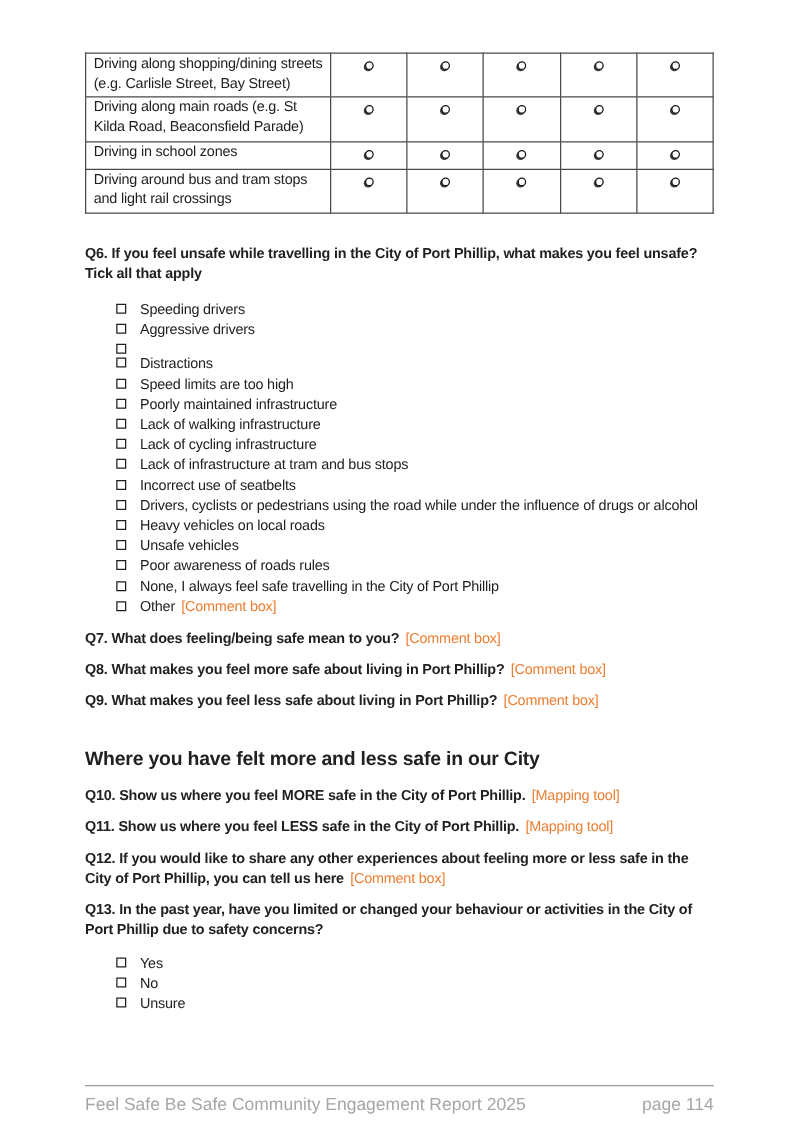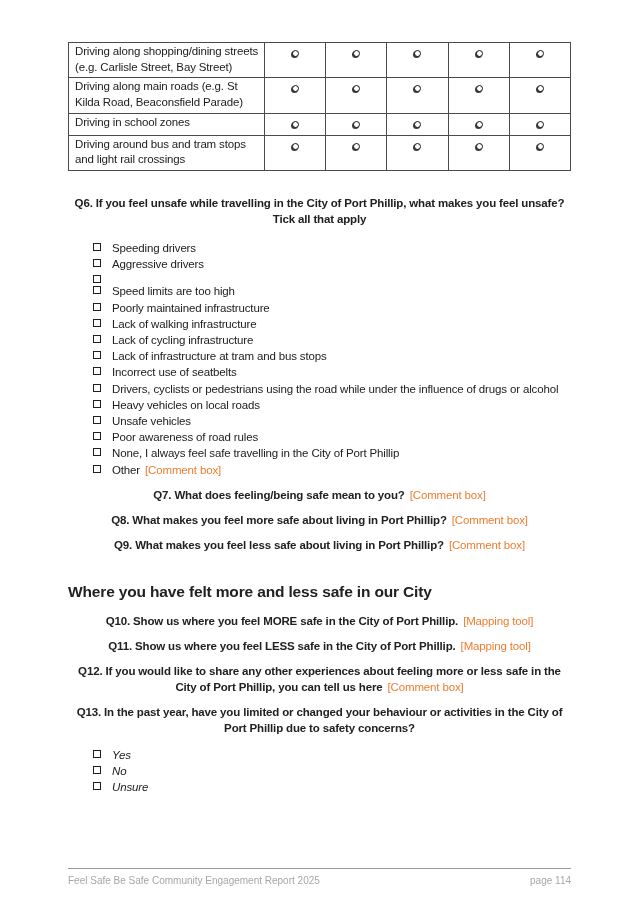--- a/index.html
+++ b/index.html
@@ -50,33 +50,32 @@
     background:#fff;
     box-shadow:-1px 1px 0 0 #3d3d3d;
   }
 
   
   .question{
     font-size:11.5px;
     font-weight:700;
     line-height:16px;
     margin:9px 0;
-    text-align:center;
   }
   .question.q6{margin:24px 0 13px;}
   .tag{
     color:var(--accent);
     font-weight:400;
     margin-left:5px;
     white-space:nowrap;
   }
 
   
   .checklist{margin:13px 0 4px;}
-  .checklist.small{margin:11px 0 16px;font-style:italic;}
+  .checklist.small{margin:11px 0 16px;}
   .check-item{
     display:flex;
     align-items:flex-start;
     gap:11px;
     padding-left:25px;
     font-size:11.5px;
     line-height:16.2px;
   }
   .check-box{
     flex:none;
@@ -100,21 +99,21 @@
   }
 
   
   .footer{
     position:absolute;
     left:68px;right:67px;top:868px;
     border-top:1.2px solid var(--rule);
     padding-top:6px;
     display:flex;
     justify-content:space-between;
-    font-size:10px;
+    font-size:14px;
     color:var(--footer);
   }
 </style>
 </head>
 <body>
 
 <div class="page">
   <div class="content">
 
     <table class="matrix">
@@ -165,20 +164,24 @@
         </div>
         <div class="check-item">
           <span class="check-box"></span>
           <span>Aggressive drivers</span>
         </div>
         <div class="check-item">
           <span class="check-box"></span>
         </div>
         <div class="check-item">
           <span class="check-box"></span>
+          <span>Distractions</span>
+        </div>
+        <div class="check-item">
+          <span class="check-box"></span>
           <span>Speed limits are too high</span>
         </div>
         <div class="check-item">
           <span class="check-box"></span>
           <span>Poorly maintained infrastructure</span>
         </div>
         <div class="check-item">
           <span class="check-box"></span>
           <span>Lack of walking infrastructure</span>
         </div>
@@ -201,21 +204,21 @@
         <div class="check-item">
           <span class="check-box"></span>
           <span>Heavy vehicles on local roads</span>
         </div>
         <div class="check-item">
           <span class="check-box"></span>
           <span>Unsafe vehicles</span>
         </div>
         <div class="check-item">
           <span class="check-box"></span>
-          <span>Poor awareness of road rules</span>
+          <span>Poor awareness of roads rules</span>
         </div>
         <div class="check-item">
           <span class="check-box"></span>
           <span>None, I always feel safe travelling in the City of Port Phillip</span>
         </div>
         <div class="check-item">
           <span class="check-box"></span>
           <span>Other<span class="check-tag">[Comment box]</span></span>
         </div>
       </div>

